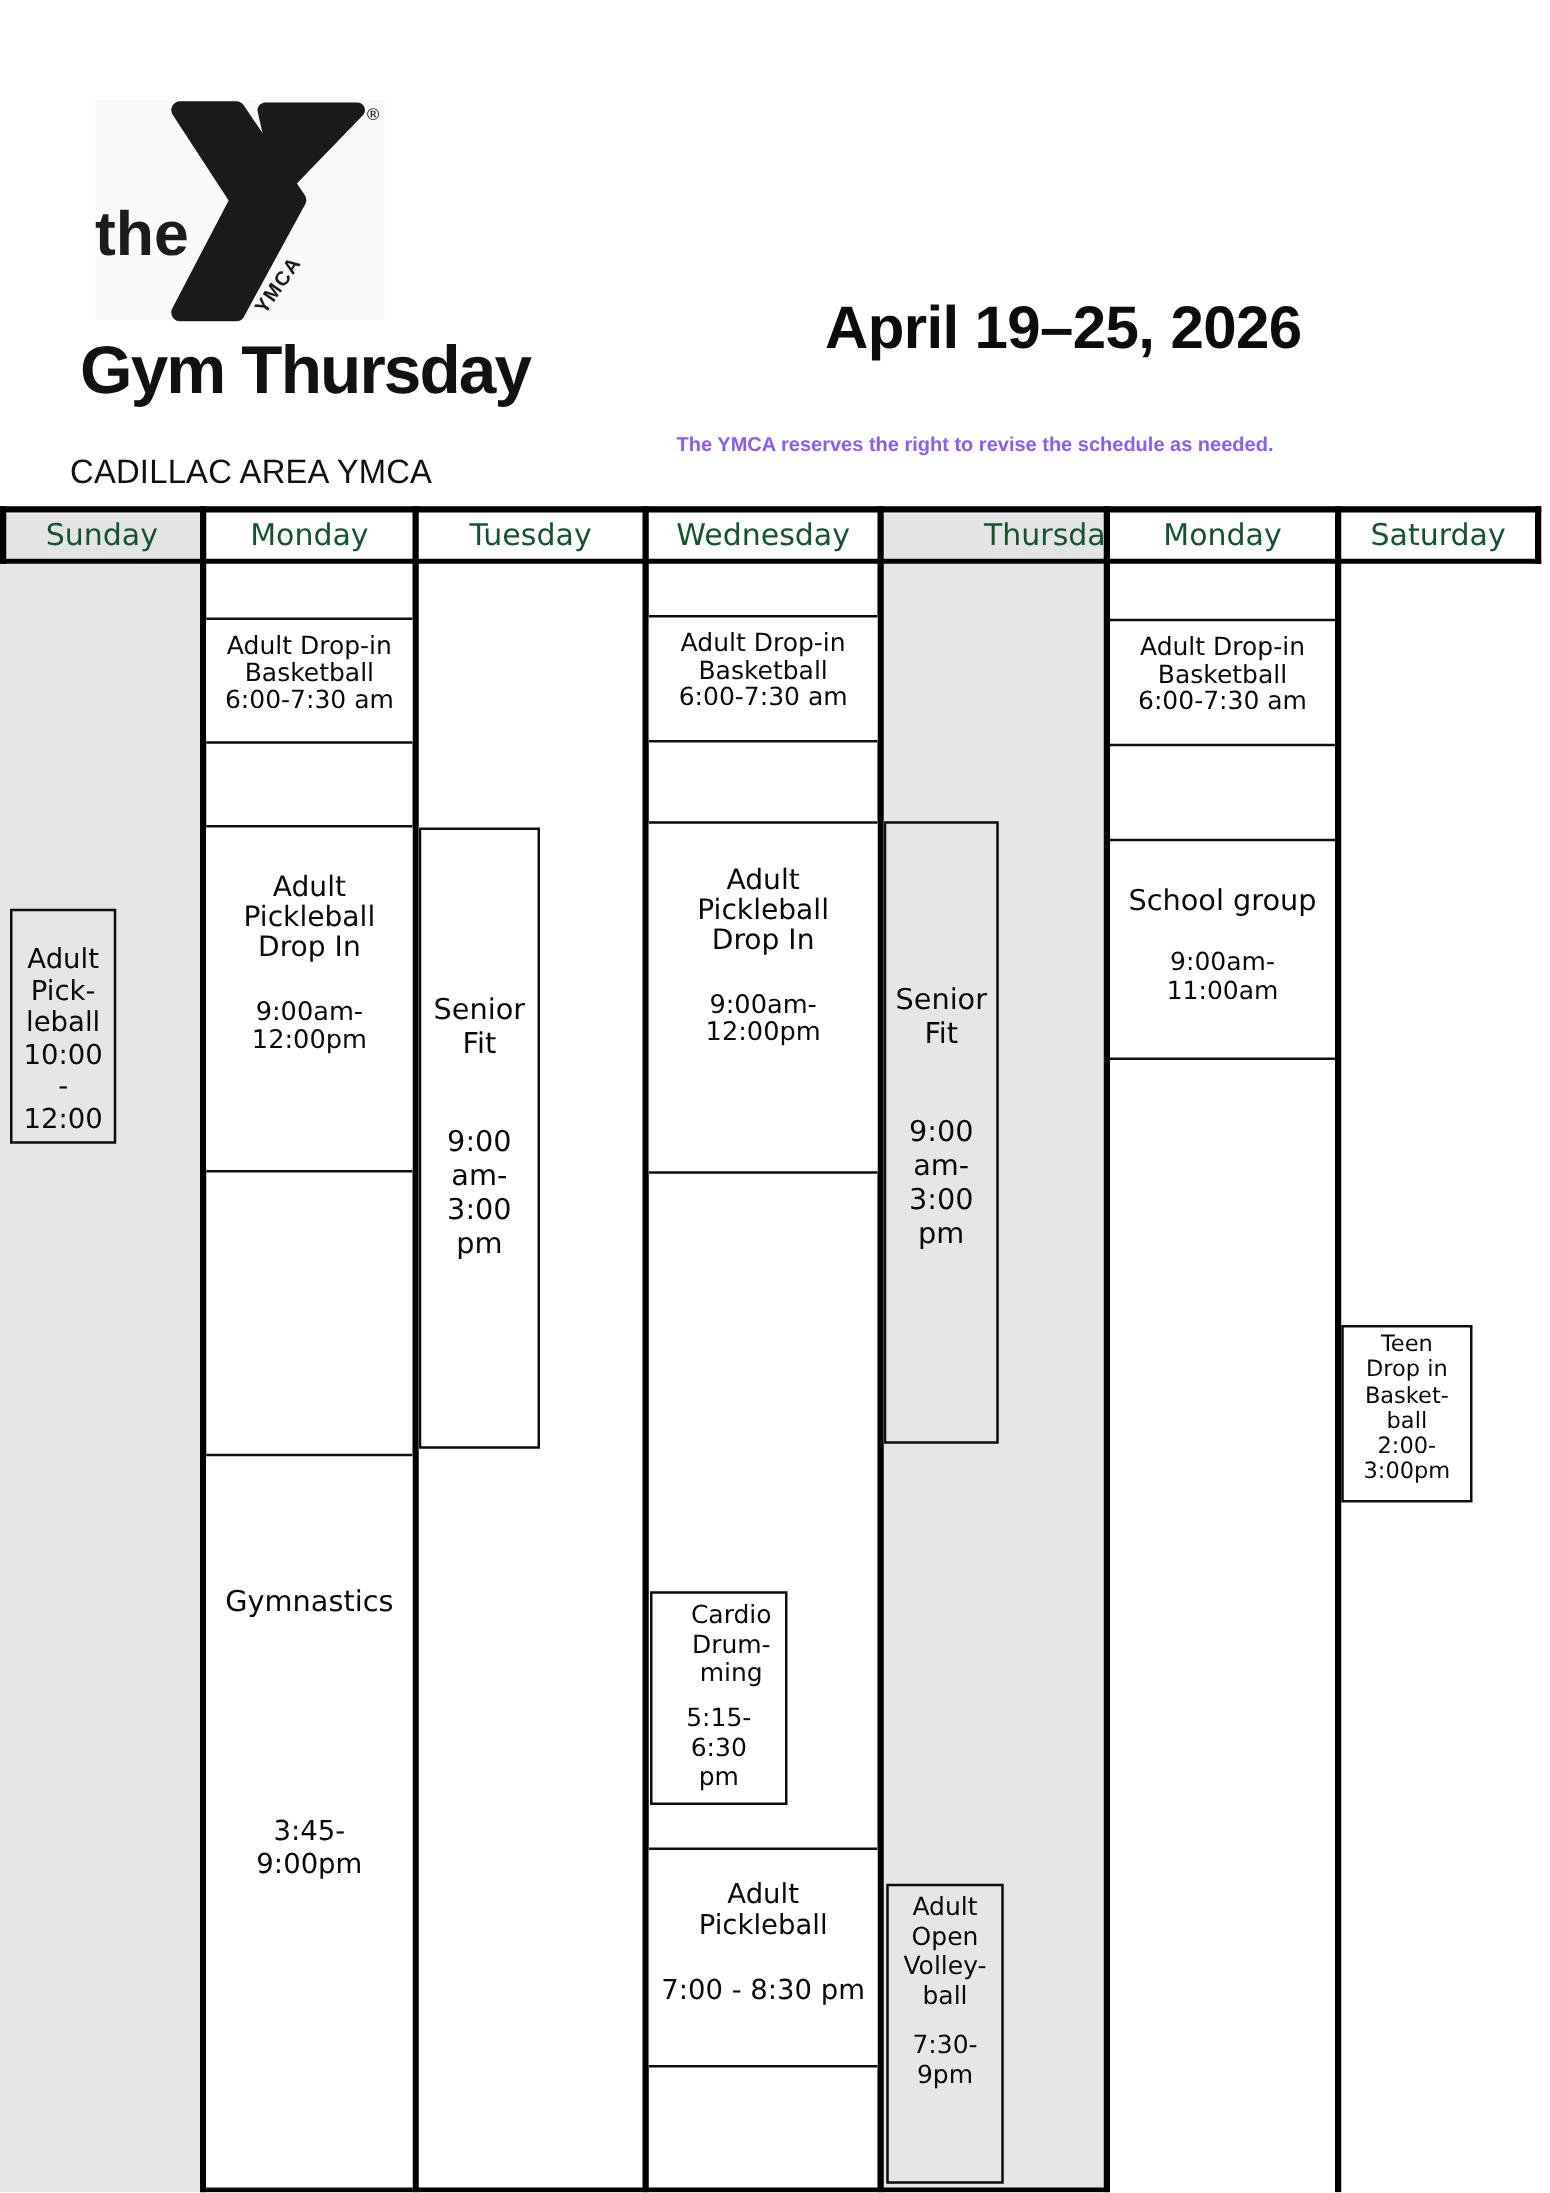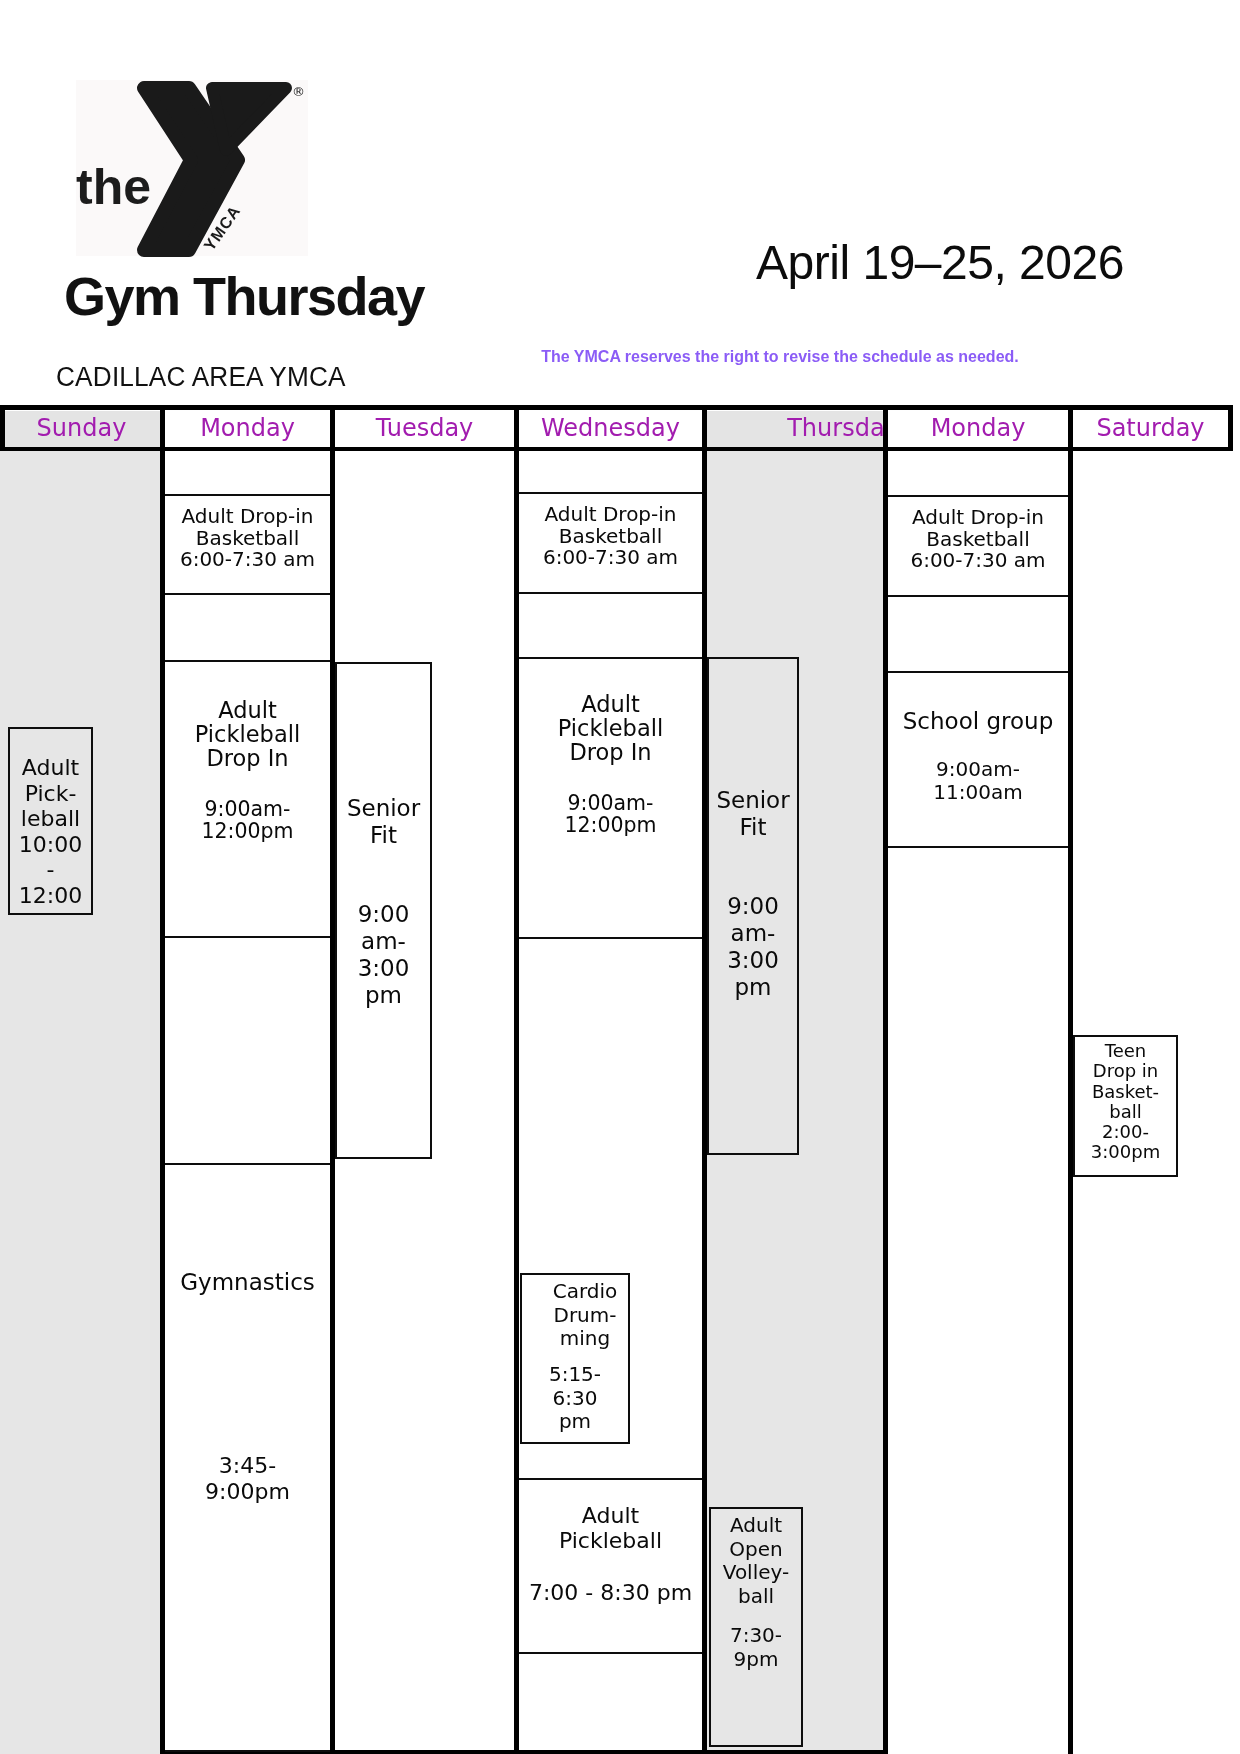--- a/index.html
+++ b/index.html
@@ -4,31 +4,31 @@
 <style>
   html,body{margin:0;padding:0;background:#ffffff;}
   .page{position:relative;width:1240px;height:1754px;background:#ffffff;overflow:hidden;
         font-family:"DejaVu Sans",sans-serif;color:#0a0a0a;}
   .abs{position:absolute;}
   
   .brand-title{position:absolute;left:64px;top:265px;font-family:"Liberation Sans",sans-serif;
         font-weight:bold;font-size:54px;letter-spacing:-1.5px;color:#111;}
   .facility{position:absolute;left:56px;top:362px;font-family:"Liberation Sans",sans-serif;
         font-size:27px;letter-spacing:.2px;color:#111;transform:scaleX(.97);transform-origin:left;}
-  .date-range{position:absolute;left:660px;top:235px;width:560px;text-align:center;
-        font-family:"Liberation Sans",sans-serif;font-weight:normal;font-size:48px;
+  .date-range{position:absolute;left:660px;top:235px;width:560px;
+        font-family:"Liberation Sans",sans-serif;font-weight:bold;font-size:48px;
         letter-spacing:-.5px;color:#0c0c0c;}
   .disclaimer{position:absolute;left:520px;top:348px;width:520px;text-align:center;
         font-family:"Liberation Sans",sans-serif;font-weight:bold;font-size:16px;color:#8b5cf6;}
   
   .hline{position:absolute;background:#000;}
   .vline{position:absolute;background:#000;width:5px;}
   .graycol{position:absolute;background:#e6e6e6;}
   .day-cell{position:absolute;top:411px;height:36px;line-height:35px;text-align:center;
-        font-size:24px;color:#a21caf;background:#fff;}
+        font-size:24px;color:#14532d;background:#fff;}
   .day-gray{background:#e4e4e4;}
   
   .cell{position:absolute;background:#fff;box-sizing:border-box;text-align:center;}
   .tb{border-top:2px solid #0d0d0d;border-bottom:2px solid #0d0d0d;}
   .box{border:2px solid #0d0d0d;}
   .gray{background:#e6e6e6;}
   .txt{white-space:pre-line;}
   .ttl,.tim{position:absolute;left:0;right:0;white-space:pre-line;}
 </style>
 </head>
@@ -160,21 +160,21 @@
       <div class="txt" style="font-size:20px;line-height:21.5px;padding-top:10px;">Adult Drop-in
 Basketball
 6:00-7:30 am</div>
     </div>
     <div class="cell tb" style="left:888px;top:671px;width:180px;height:177px;">
       <div class="ttl" style="top:36px;font-size:23px;line-height:25px;">School group</div>
       <div class="tim" style="top:85px;font-size:20px;line-height:23px;">9:00am-
 11:00am</div>
     </div>
 
-    <div class="cell box" style="left:1073px;top:1035px;width:105px;height:142px;">
+    <div class="cell box" style="left:1073px;top:1060px;width:105px;height:142px;">
       <div class="txt" style="font-size:18px;line-height:20.3px;padding-top:4px;">Teen
 Drop in
 Basket-
 ball
 2:00-
 3:00pm</div>
     </div>
 
   </div>
 </div>

